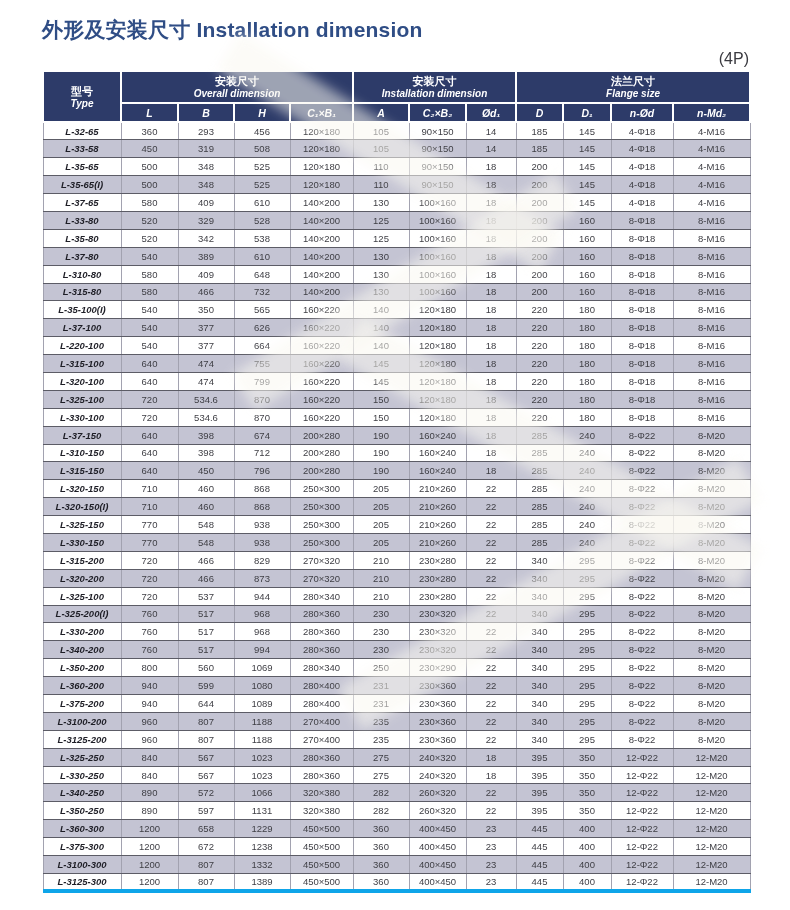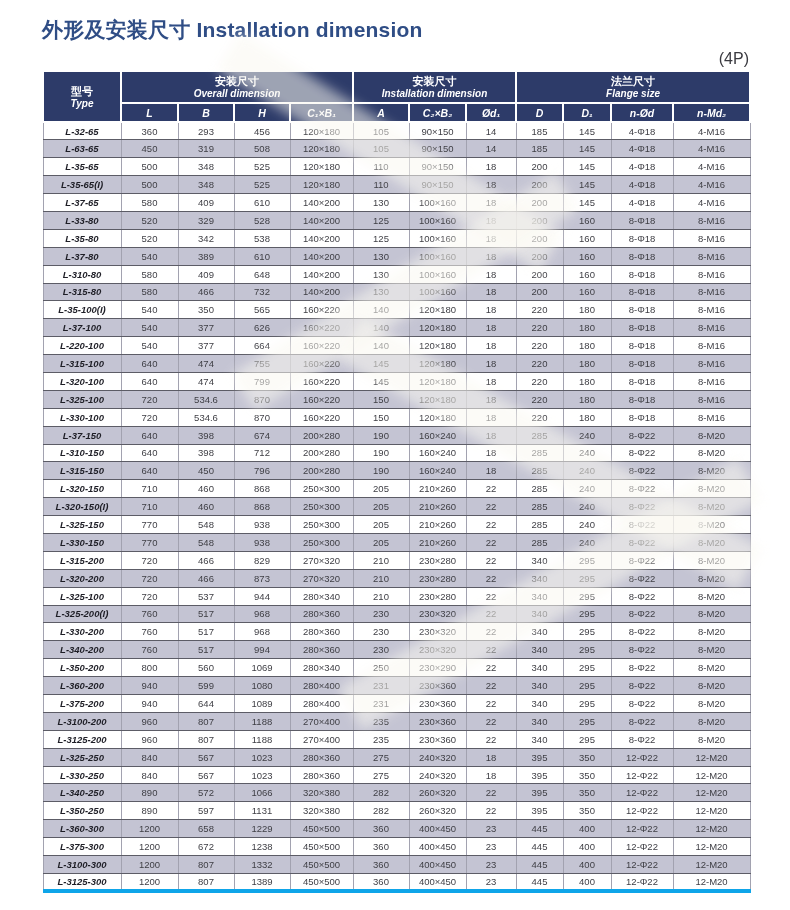--- a/index.html
+++ b/index.html
@@ -152,21 +152,21 @@
           <td>120×180</td>
           <td>105</td>
           <td>90×150</td>
           <td>14</td>
           <td>185</td>
           <td>145</td>
           <td>4-Φ18</td>
           <td>4-M16</td>
         </tr>
         <tr class="alt">
-          <td class="type">L-63-65</td>
+          <td class="type">L-33-58</td>
           <td>450</td>
           <td>319</td>
           <td>508</td>
           <td>120×180</td>
           <td>105</td>
           <td>90×150</td>
           <td>14</td>
           <td>185</td>
           <td>145</td>
           <td>4-Φ18</td>

